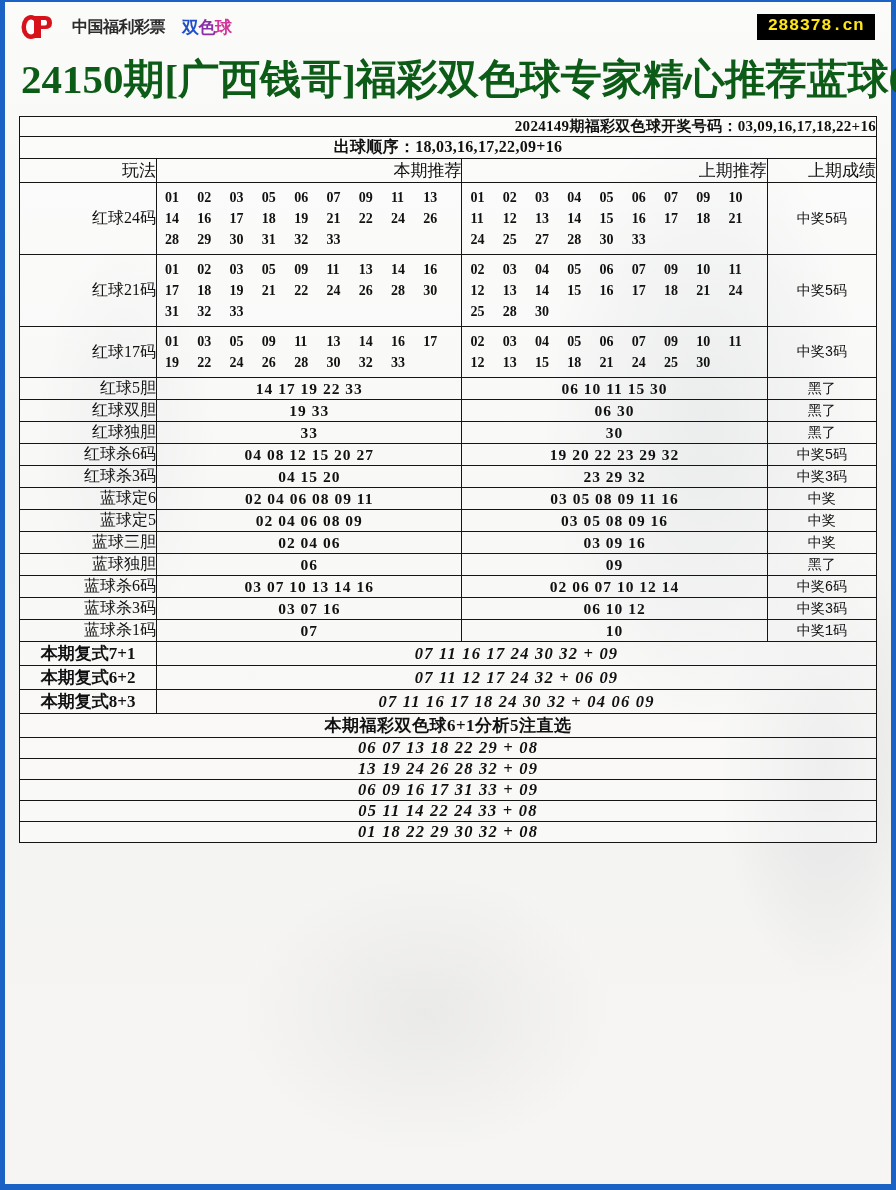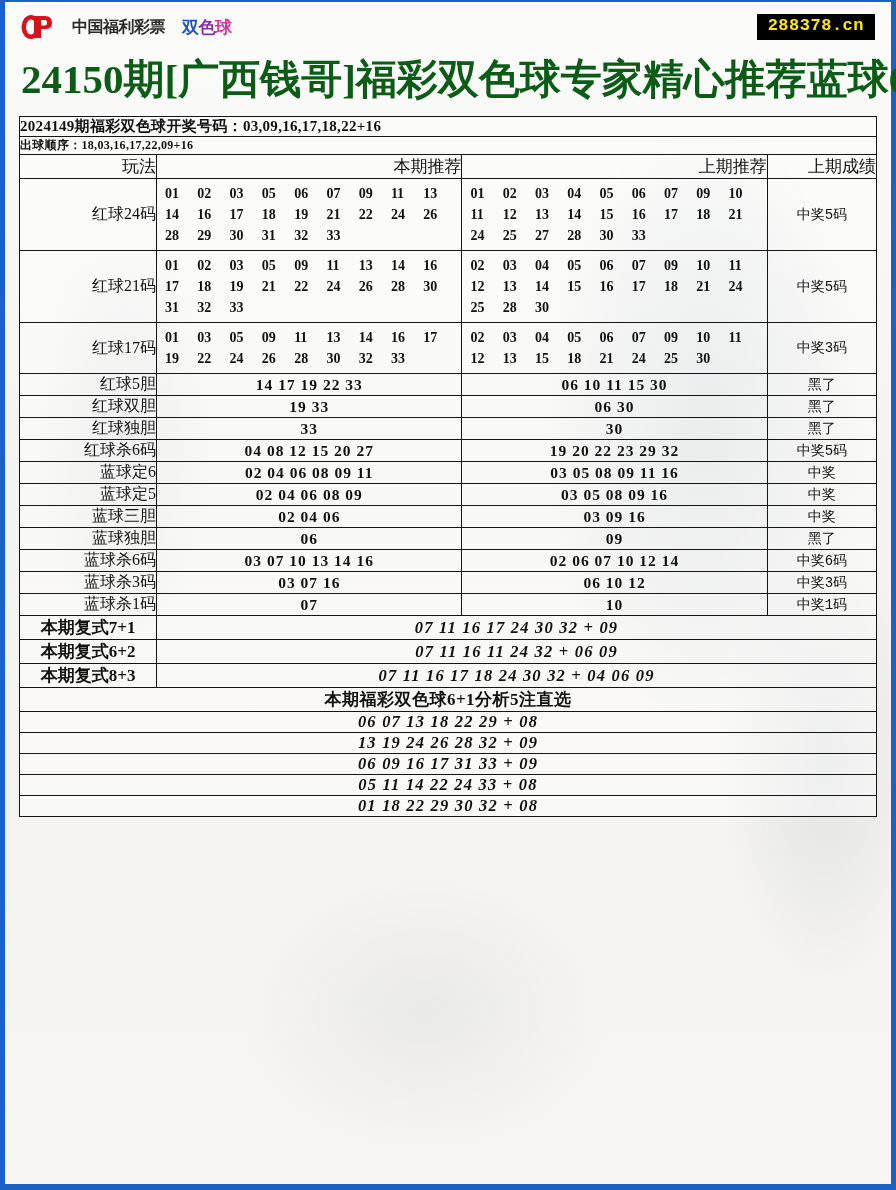--- a/index.html
+++ b/index.html
@@ -104,28 +104,29 @@
     padding: 0;
     vertical-align: middle;
     color: #111111;
     background: transparent;
   }
   .c-play   { width: 128px; }
   .c-cur    { width: 285px; }
   .c-prev   { width: 285px; }
   .c-res    { width: 102px; }
   .banner {
-    text-align: left;
+    text-align: right;
     font-size: 15px;
     font-weight: bold;
     padding: 9px 4px;
     letter-spacing: 0.3px;
   }
   .banner2 {
-    font-size: 12px;
+    text-align: center;
+    font-size: 16px;
     font-weight: bold;
     padding: 9px 4px;
     letter-spacing: 0.3px;
   }
   .colhead {
     text-align: right;
     font-size: 17px;
     padding: 9px 4px;
   }
   .play-label {
@@ -414,20 +415,26 @@
             <td class="numline">30</td>
             <td class="result">黑了</td>
           </tr>
           <tr>
             <td class="play-label">红球杀6码</td>
             <td class="numline">04 08 12 15 20 27</td>
             <td class="numline">19 20 22 23 29 32</td>
             <td class="result">中奖5码</td>
           </tr>
           <tr>
+            <td class="play-label">红球杀3码</td>
+            <td class="numline">04 15 20</td>
+            <td class="numline">23 29 32</td>
+            <td class="result">中奖3码</td>
+          </tr>
+          <tr>
             <td class="play-label">蓝球定6</td>
             <td class="numline">02 04 06 08 09 11</td>
             <td class="numline">03 05 08 09 11 16</td>
             <td class="result">中奖</td>
           </tr>
           <tr>
             <td class="play-label">蓝球定5</td>
             <td class="numline">02 04 06 08 09</td>
             <td class="numline">03 05 08 09 16</td>
             <td class="result">中奖</td>
@@ -463,21 +470,21 @@
             <td class="result">中奖1码</td>
           </tr>
         </tbody>
       <tbody id="compound-body">
           <tr>
             <td class="fushi-label">本期复式7+1</td>
             <td class="numline-lg" colspan="3">07 11 16 17 24 30 32 + 09</td>
           </tr>
           <tr>
             <td class="fushi-label">本期复式6+2</td>
-            <td class="numline-lg" colspan="3">07 11 16 11 24 32 + 06 09</td>
+            <td class="numline-lg" colspan="3">07 11 12 17 24 32 + 06 09</td>
           </tr>
           <tr>
             <td class="fushi-label">本期复式8+3</td>
             <td class="numline-lg" colspan="3">07 11 16 17 18 24 30 32 + 04 06 09</td>
           </tr>
         </tbody>
       <tbody>
         <tr>
           <td class="section-head" colspan="4">本期福彩双色球6+1分析5注直选</td>
         </tr>

